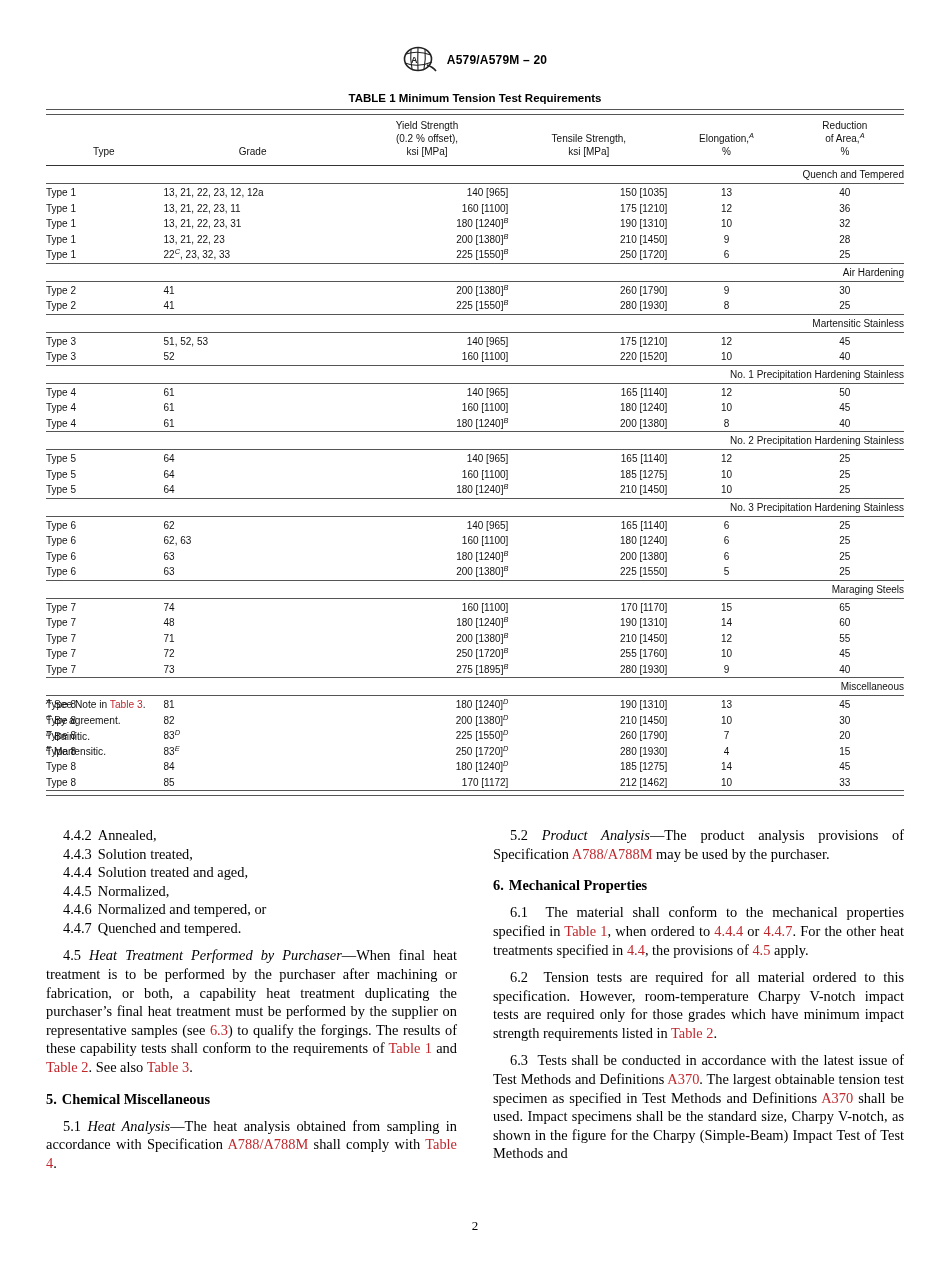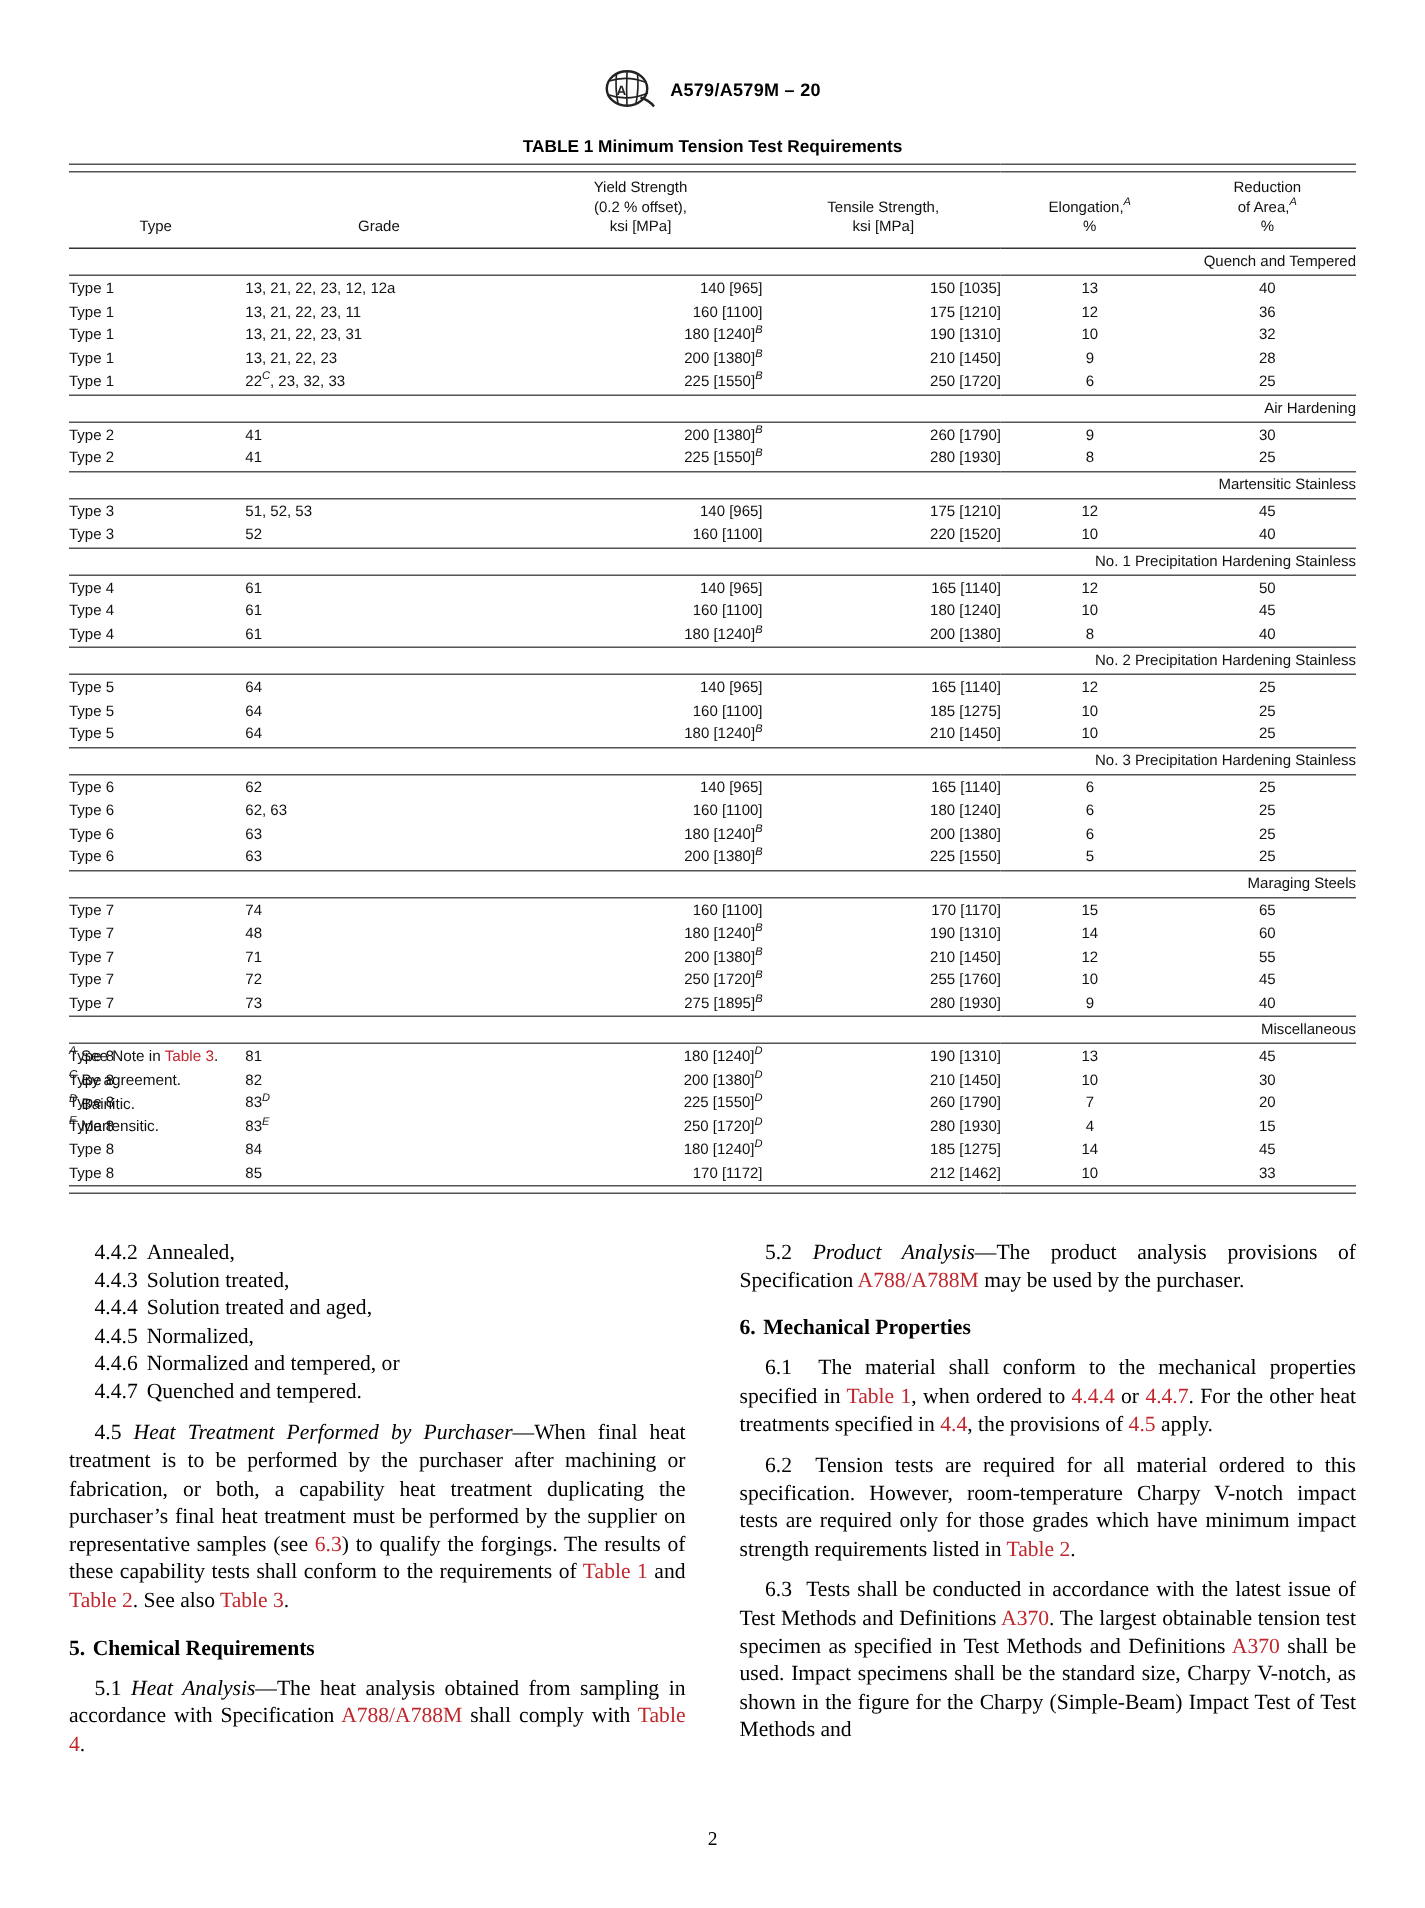--- a/index.html
+++ b/index.html
@@ -540,21 +540,21 @@
         <p><span class="lbl">4.4.5</span><span>Normalized,</span></p>
         <p><span class="lbl">4.4.6</span><span>Normalized and tempered, or</span></p>
         <p><span class="lbl">4.4.7</span><span>Quenched and tempered.</span></p>
       </div>
 
     <p class="para" style="margin-top:9px;">
       <span class="indent"></span><span>4.5</span>&nbsp;<em>Heat Treatment Performed by Purchaser</em><span>—When final heat treatment is to be performed by the purchaser after machining or fabrication, or both, a capability heat treatment duplicating the purchaser’s final heat treatment must be performed by the supplier on representative samples (see </span><span class="ref">6.3</span><span>) to qualify the forgings. The results of these capability tests shall conform to the requirements of </span><span class="ref">Table 1</span><span> and </span><span class="ref">Table 2</span><span>. See also </span><span class="ref">Table 3</span><span>.</span>
     </p>
 
     <h3 class="sec">
-      <span class="secnum">5.</span><span>Chemical Requirements</span>
+      <span class="secnum">5.</span><span>Chemical Miscellaneous</span>
     </h3>
 
     <p class="para">
       <span class="indent"></span><span>5.1</span>&nbsp;<em>Heat Analysis</em><span>—The heat analysis obtained from sampling in accordance with Specification </span><span class="ref">A788/A788M</span><span> shall comply with </span><span class="ref">Table 4</span><span>.</span>
     </p>
   </div>
 
   <div class="col">
     <p class="para">
       <span class="indent"></span><span>5.2</span>&nbsp;<em>Product Analysis</em><span>—The product analysis provisions of Specification </span><span class="ref">A788/A788M</span><span> may be used by the purchaser.</span>

